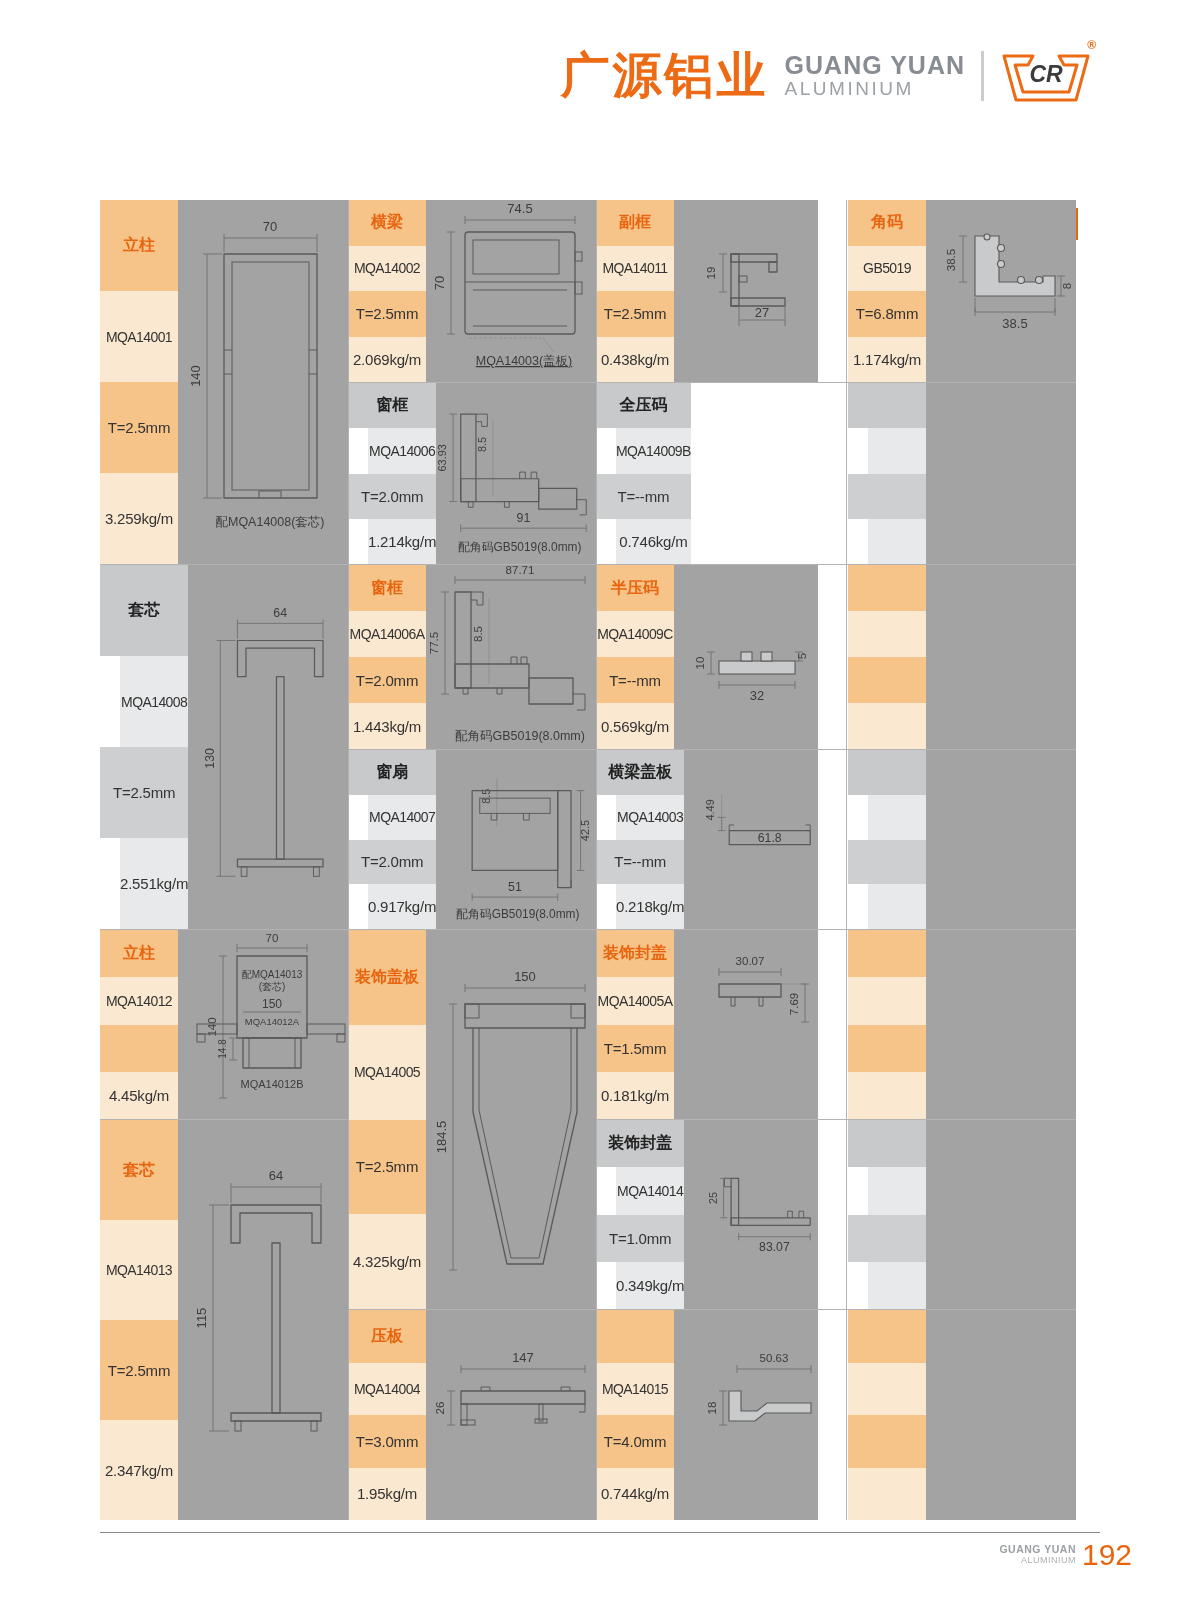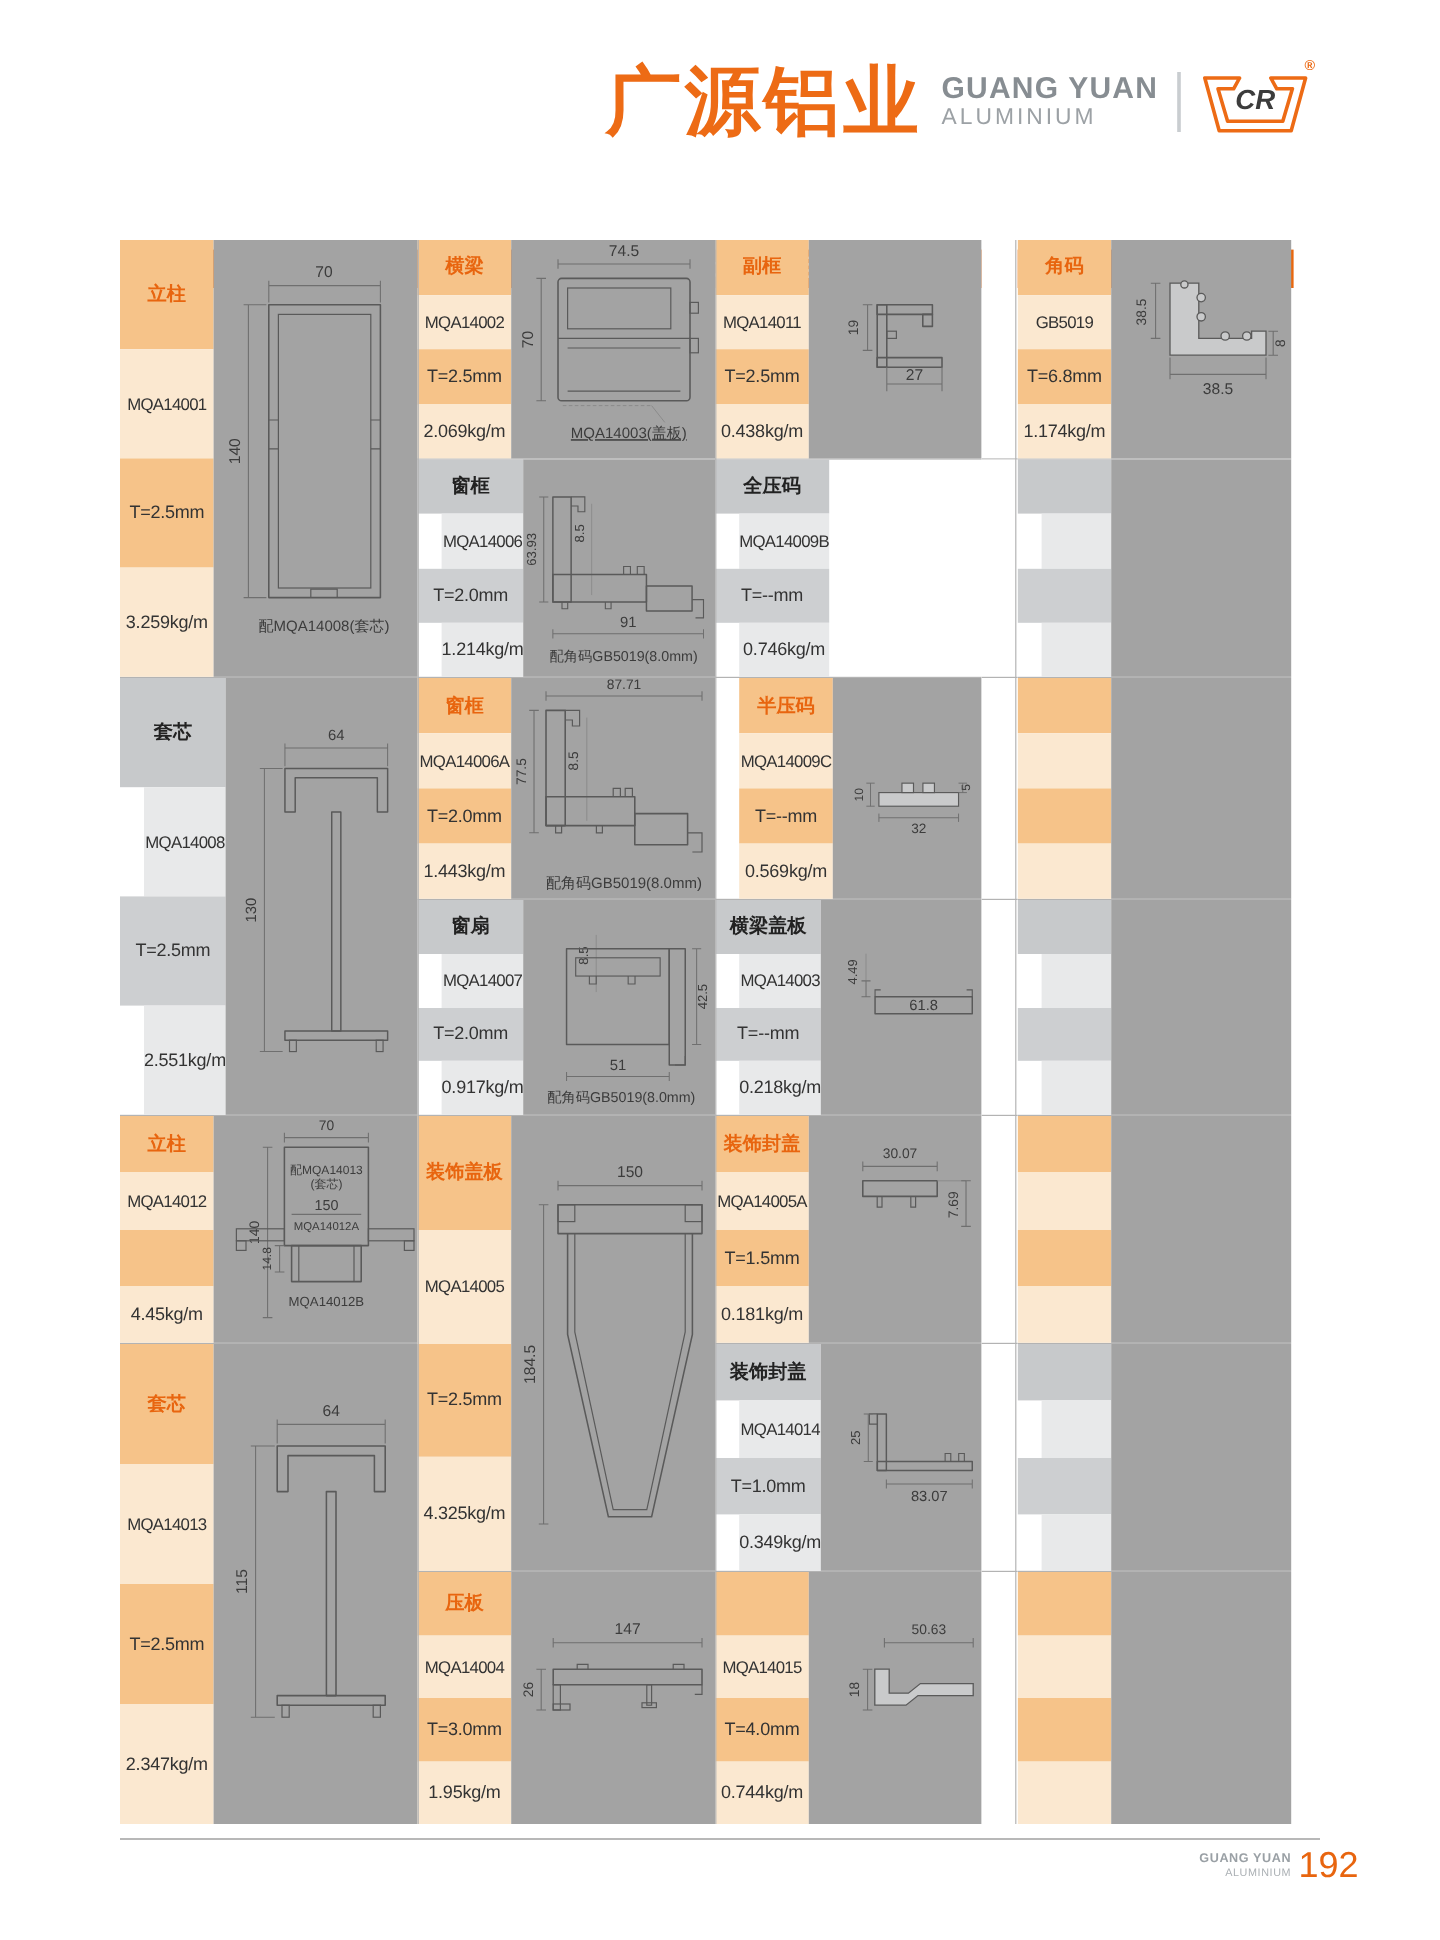--- a/index.html
+++ b/index.html
@@ -1,21 +1,21 @@
 <!DOCTYPE html>
 <html><head>
 <meta charset="utf-8">
 <style>
   html,body{margin:0;padding:0;width:1200px;height:1617px;overflow:hidden;background:#fff;
     font-family:"Liberation Sans","DejaVu Sans",sans-serif;}
   .page{position:absolute;top:0;left:0;width:1200px;height:1617px;background:#fff;}
 
   
   .hdr{position:absolute;top:42px;right:108px;display:flex;align-items:center;gap:16px;}
-  .brand-cn{font-size:63px;font-weight:bold;color:#ED6B15;letter-spacing:3px;text-align:right;}
+  .brand-cn{font-size:49px;font-weight:bold;color:#ED6B15;letter-spacing:3px;text-align:right;}
   .brand-en{display:flex;flex-direction:column;line-height:1.08;}
   .brand-en .l1{font-size:25px;font-weight:bold;color:#878D92;letter-spacing:1px;}
   .brand-en .l2{font-size:19px;color:#9CA1A5;letter-spacing:2.5px;}
   .brand-div{width:3px;height:50px;background:#C9CDD0;}
   .logo-cr{position:relative;width:92px;height:68px;}
   .reg{position:absolute;top:-4px;right:-4px;font-size:12px;color:#ED6B15;font-weight:bold;}
 
   
   .titlebar{position:absolute;left:100px;top:168px;width:978px;height:32px;background:#E8680F;
     color:#fff;display:flex;align-items:center;justify-content:center;font-size:22px;
@@ -267,21 +267,21 @@
           <path class="ln2" d="M44,26 h12 v13 h-6 v-5 h-6"></path>
           <rect class="ln" x="28" y="98" width="74" height="24"></rect>
           <path class="ln2" d="M36,122 v6 h5 v-6 M70,122 v6 h5 v-6 M84,98 v-7 h6 v7 M94,98 v-7 h6 v7"></path>
           <rect class="ln" x="102" y="112" width="44" height="26"></rect>
           <path class="ln2" d="M146,128 h12 v16 h-8"></path>
           <text class="cap" text-anchor="middle" x="93" y="174">配角码GB5019(8.0mm)</text>
         </svg>
       </div>
     </div>
 
-    <div class="sec orange bline" style="grid-column:5/7;grid-row:3;padding-left:20px;">
+    <div class="sec orange bline" style="grid-column:5/7;grid-row:3;">
       <div class="labels">
         <div class="cell head">半压码</div>
         <div class="cell lite model">MQA14009C</div>
         <div class="cell dark">T=--mm</div>
         <div class="cell lite">0.569kg/m</div>
       </div>
       <div class="draw">
         <svg width="142" height="180" viewBox="0 0 142 180">
           <rect class="fl" x="44" y="94" width="76" height="13"></rect>
           <rect class="fl" x="66" y="85" width="11" height="9"></rect>

